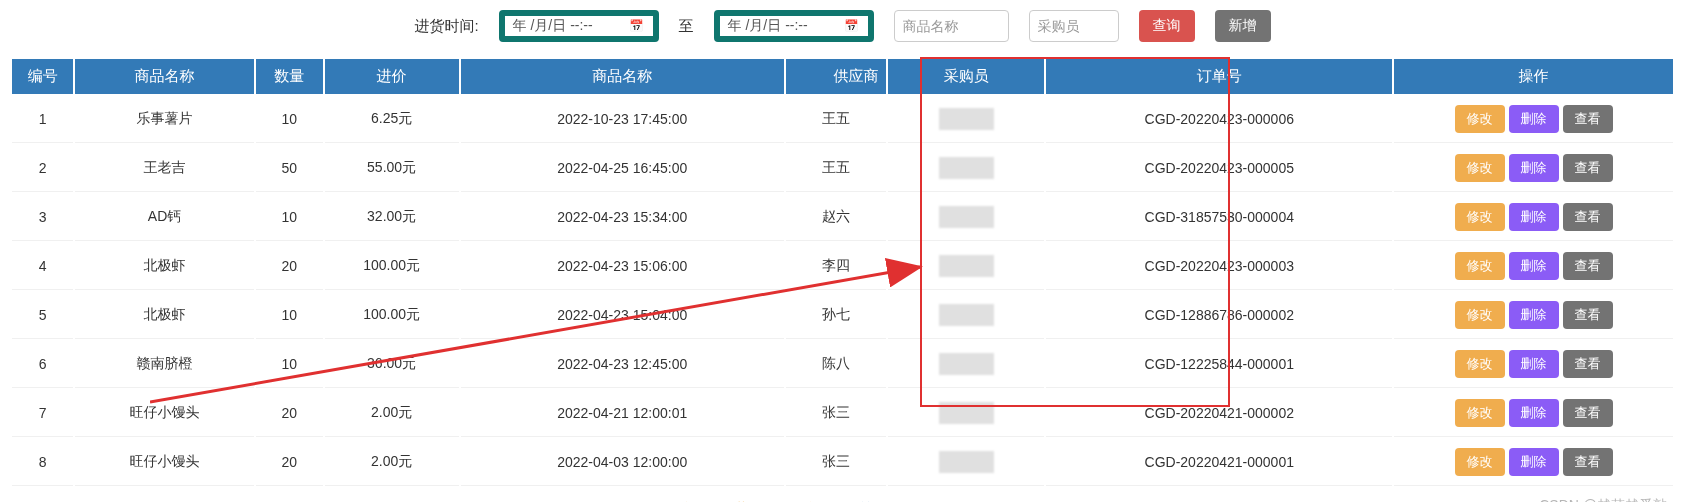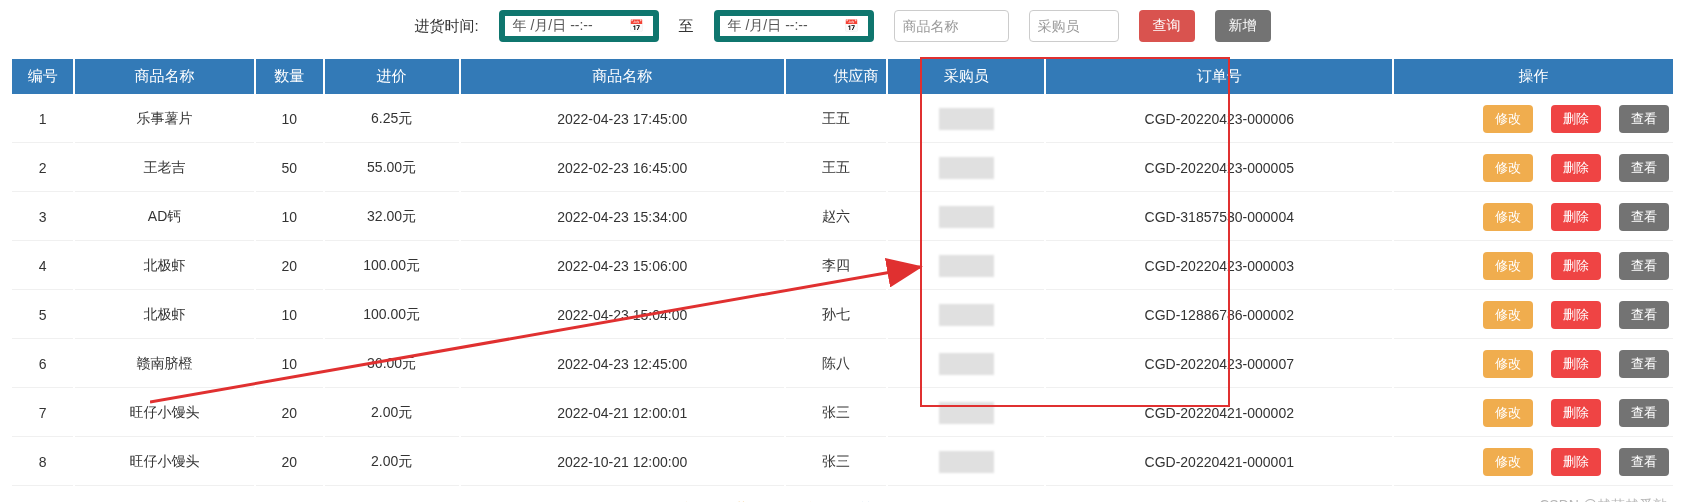--- a/index.html
+++ b/index.html
@@ -50,21 +50,21 @@
       border-radius: 4px;
       padding: 6px 14px;
       font-size: 14px;
       color: #fff;
       cursor: pointer;
       height: 32px;
     }
     .btn-danger { background: #d9534f; }
     .btn-info { background: #737373; }
     .btn-warning { background: #f0ad4e; }
-    .btn-success { background: #ef4444; }
+    .btn-success { background: #8b5cf6; }
     .btn-sm { padding: 4px 12px; font-size: 13px; height: 28px; }
 
     .table-wrap { position: relative; }
     table {
       width: 100%;
       border-collapse: separate;
       border-spacing: 2px;
       background: #fff;
     }
     th {
@@ -93,21 +93,21 @@
     .col-order { width: 310px; }
     .col-action { width: 250px; text-align: center; }
     .blur-box {
       display: inline-block;
       width: 55px;
       height: 22px;
       background: #e0e0e0;
       filter: blur(1px);
       vertical-align: middle;
     }
-    .action-btns { display: flex; gap: 18px; justify-content: flex-end; }
+    .action-btns { display: flex; gap: 4px; justify-content: center; }
     .highlight-box {
       position: absolute;
       border: 2px solid #e03030;
       pointer-events: none;
     }
     .arrow-svg {
       position: absolute;
       pointer-events: none;
     }
     .pager {
@@ -162,38 +162,38 @@
         <th class="col-order">订单号</th>
         <th class="col-action">操作</th>
       </tr>
     </thead>
     <tbody id="tbody">
         <tr>
           <td>1</td>
           <td>乐事薯片</td>
           <td>10</td>
           <td>6.25元</td>
-          <td>2022-04-23 17:45:00</td>
+          <td>2022-10-23 17:45:00</td>
           <td>王五</td>
           <td><span class="blur-box"></span></td>
           <td>CGD-20220423-000006</td>
           <td>
             <div class="action-btns">
               <button class="btn btn-warning btn-sm">修改</button>
               <button class="btn btn-success btn-sm">删除</button>
               <button class="btn btn-info btn-sm">查看</button>
             </div>
           </td>
         </tr>
         <tr>
           <td>2</td>
           <td>王老吉</td>
           <td>50</td>
           <td>55.00元</td>
-          <td>2022-02-23 16:45:00</td>
+          <td>2022-04-25 16:45:00</td>
           <td>王五</td>
           <td><span class="blur-box"></span></td>
           <td>CGD-20220423-000005</td>
           <td>
             <div class="action-btns">
               <button class="btn btn-warning btn-sm">修改</button>
               <button class="btn btn-success btn-sm">删除</button>
               <button class="btn btn-info btn-sm">查看</button>
             </div>
           </td>
@@ -250,21 +250,21 @@
           </td>
         </tr>
         <tr>
           <td>6</td>
           <td>赣南脐橙</td>
           <td>10</td>
           <td>36.00元</td>
           <td>2022-04-23 12:45:00</td>
           <td>陈八</td>
           <td><span class="blur-box"></span></td>
-          <td>CGD-20220423-000007</td>
+          <td>CGD-12225844-000001</td>
           <td>
             <div class="action-btns">
               <button class="btn btn-warning btn-sm">修改</button>
               <button class="btn btn-success btn-sm">删除</button>
               <button class="btn btn-info btn-sm">查看</button>
             </div>
           </td>
         </tr>
         <tr>
           <td>7</td>
@@ -281,21 +281,21 @@
               <button class="btn btn-success btn-sm">删除</button>
               <button class="btn btn-info btn-sm">查看</button>
             </div>
           </td>
         </tr>
         <tr>
           <td>8</td>
           <td>旺仔小馒头</td>
           <td>20</td>
           <td>2.00元</td>
-          <td>2022-10-21 12:00:00</td>
+          <td>2022-04-03 12:00:00</td>
           <td>张三</td>
           <td><span class="blur-box"></span></td>
           <td>CGD-20220421-000001</td>
           <td>
             <div class="action-btns">
               <button class="btn btn-warning btn-sm">修改</button>
               <button class="btn btn-success btn-sm">删除</button>
               <button class="btn btn-info btn-sm">查看</button>
             </div>
           </td>

